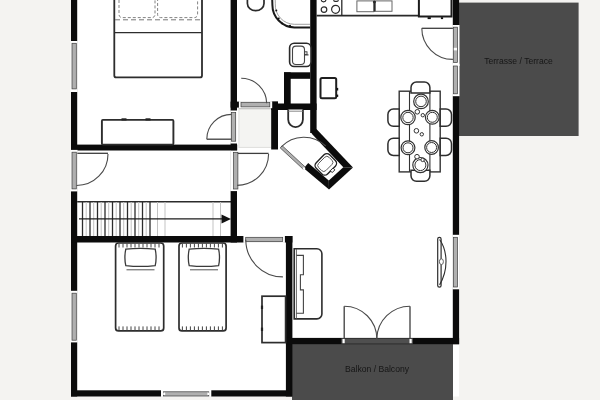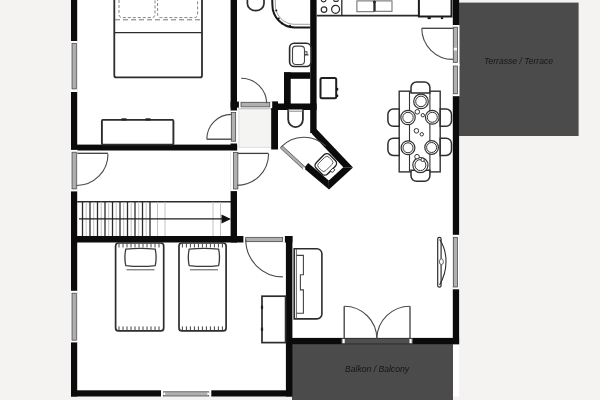--- a/index.html
+++ b/index.html
@@ -1,16 +1,16 @@
 <!DOCTYPE html>
 <html><head>
 <meta charset="utf-8">
 <style>
   html,body{margin:0;padding:0;background:#f4f3f1;}
-  #plan{width:600px;height:400px;position:relative;overflow:hidden;font-style:italic;}
+  #plan{width:600px;height:400px;position:relative;overflow:hidden;}
   text{font-family:"Liberation Sans",sans-serif;}
 </style>
 </head>
 <body>
 <div id="plan">
 <svg width="600" height="400" viewBox="0 0 600 400" xmlns="http://www.w3.org/2000/svg">
 
 <rect x="0" y="0" width="600" height="400" fill="#f4f3f1"></rect>
 
 <rect x="71" y="0" width="388" height="396.5" fill="#ffffff"></rect>

